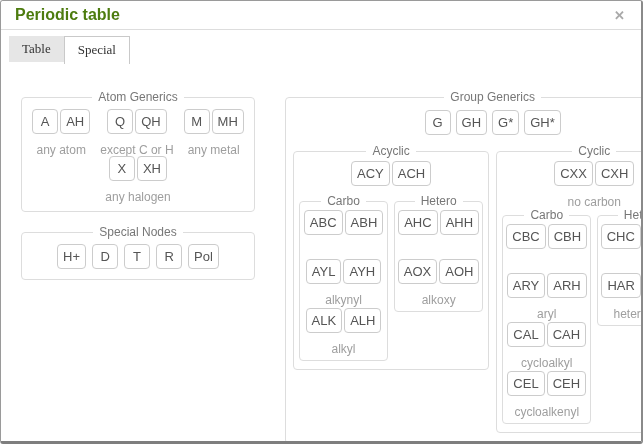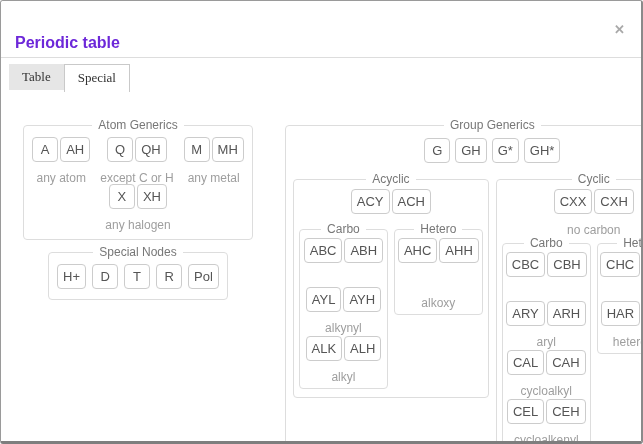--- a/index.html
+++ b/index.html
@@ -4,30 +4,30 @@
 <style>
   html,body { margin:0; padding:0; background:#fff; font-family:"Liberation Sans", sans-serif; }
   .dialog {
     width:643px; height:444px; box-sizing:border-box; background:#fff;
     border:1px solid #9a9a9a; border-right:2px solid #8a8a8a; border-bottom:3px solid #7e7e7e;
     border-radius:3px; display:flex; flex-direction:column; overflow:hidden;
   }
   
   .header { display:flex; justify-content:space-between; align-items:center;
     padding:5px 12px 5px 14px; border-bottom:1px solid #ddd; background:#fff; flex:0 0 auto; }
-  .title { font-size:16px; font-weight:bold; color:#6d28d9;margin-top:28px; }
+  .title { font-size:16px; font-weight:bold; color:#4d7c0f; }
   .close { color:#a9a9a9; font-size:13px; font-weight:bold; cursor:pointer; line-height:13px; padding:2px 4px; }
   
   .tabs { display:flex; align-items:flex-start; padding:6px 0 0 8px; height:28px; flex:0 0 auto; background:#fff; }
   .tab { font-size:13px; color:#333; padding:5px 13px; box-sizing:border-box; cursor:pointer;font-family:Liberation Serif, serif; }
   .tab-inactive { background:#e6e6e6; height:26px; }
   .tab-active { background:#fff; border:1px solid #c9c9c9; border-bottom:none; height:28px; }
   
   .body { flex:1 1 auto; display:flex; gap:30px; padding:26px 16px 0 20px; align-items:flex-start; background:#fff; }
-  .col-left { width:234px; flex:0 0 auto; display:flex; flex-direction:column; gap:5px;align-items:center; }
+  .col-left { width:234px; flex:0 0 auto; display:flex; flex-direction:column; gap:13px; }
   .col-right { flex:1 1 auto; }
   fieldset { border:1px solid #ddd; border-radius:4px; margin:0; min-width:0; }
   legend { font-size:12px; color:#777; padding:0 6px; margin:0 auto; text-align:center; }
   .fs-atom { padding:5px 8px 8px; }
   .fs-special { padding:5px 8px 10px; }
   .fs-group { padding:3px 7px 10px; }
   .fs-acyclic, .fs-cyclic { flex:1 1 0; padding:3px 5px 8px; }
   .fs-sub { flex:1 1 0; padding:2px 3px 5px; }
   .row { display:flex; justify-content:center; gap:10px; }
   .row-tight { display:flex; justify-content:center; gap:6px; }
@@ -169,20 +169,24 @@
                 <legend>Hetero</legend>
                 <div class="stack">
                   <div class="pairgroup">
                     <div class="pair">
                       <button class="btn">AHC</button>
                       <button class="btn">AHH</button>
                     </div>
                     <div class="caption"></div>
                   </div>
                   <div class="pairgroup">
+                    <div class="pair">
+                      <button class="btn">AOX</button>
+                      <button class="btn">AOH</button>
+                    </div>
                     <div class="caption">alkoxy</div>
                   </div>
                 </div>
               </fieldset>
             </div>
           </fieldset>
 
           <fieldset class="fs-cyclic">
             <legend>Cyclic</legend>
             <div class="row-tight">

